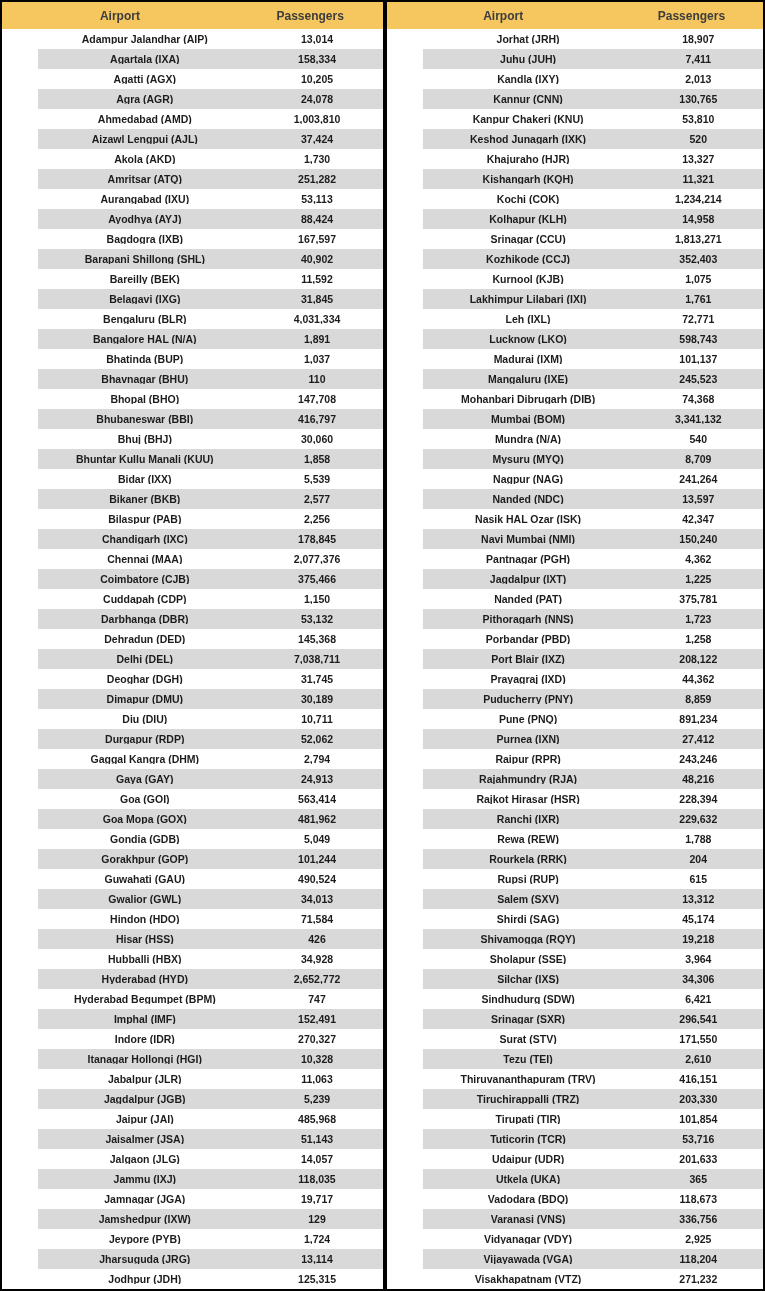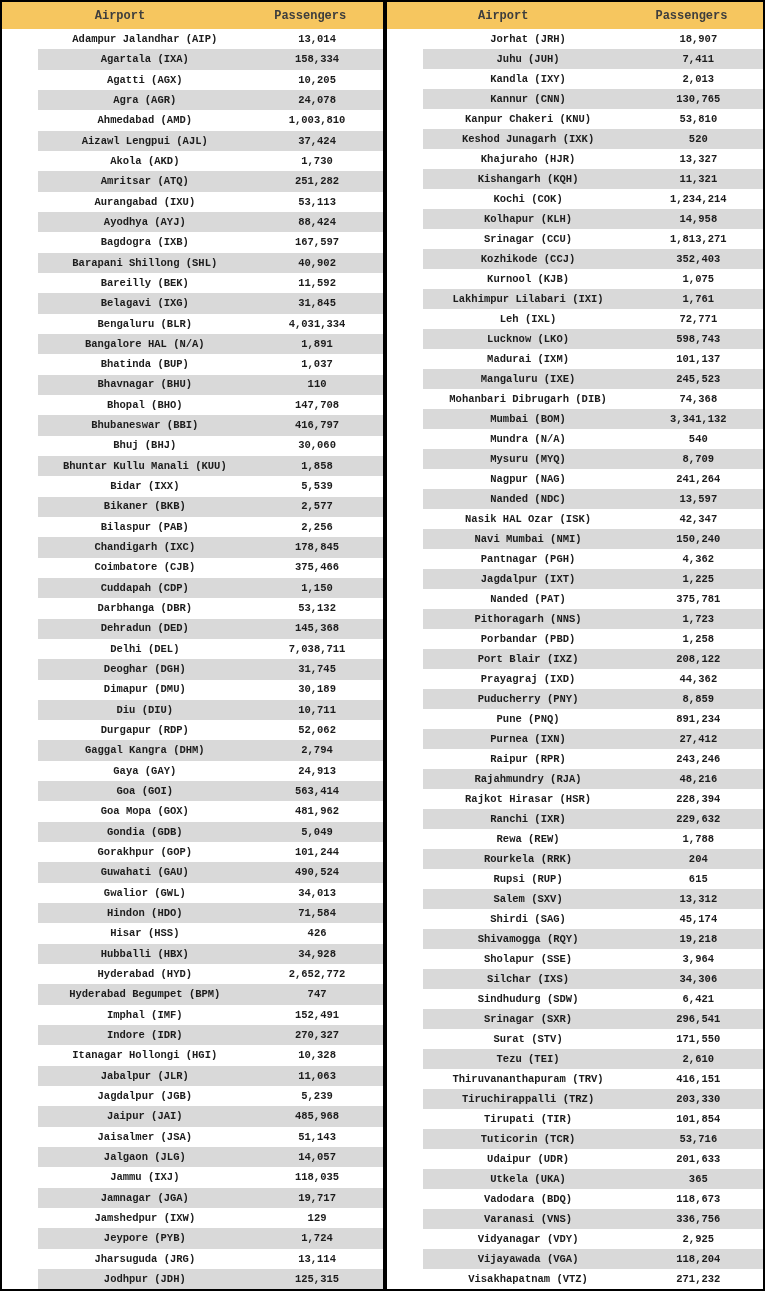--- a/index.html
+++ b/index.html
@@ -2,21 +2,21 @@
 <html><head>
 <meta charset="utf-8">
 <style>
   html,body{margin:0;padding:0;background:#f0f0f0;}
   #screen{
     width:765px;height:1291px;
     box-sizing:border-box;
     background:#fff;
     border:2px solid #000;
     display:flex;
-    font-family:Liberation Mono, monospace;
+    font-family:Liberation Sans, sans-serif;
   }
   .pax-table{
     flex:1 1 50%;
     display:flex;
     flex-direction:column;
     box-sizing:border-box;
     overflow:hidden;
   }
   .pax-table.right{border-left:4px solid #000;}
   .thead{
@@ -161,20 +161,24 @@
         </div>
         <div class="row">
           <div class="cell c-airport">Bilaspur (PAB)</div>
           <div class="cell c-pax">2,256</div>
         </div>
         <div class="row">
           <div class="cell c-airport">Chandigarh (IXC)</div>
           <div class="cell c-pax">178,845</div>
         </div>
         <div class="row">
+          <div class="cell c-airport">Chennai (MAA)</div>
+          <div class="cell c-pax">2,077,376</div>
+        </div>
+        <div class="row">
           <div class="cell c-airport">Coimbatore (CJB)</div>
           <div class="cell c-pax">375,466</div>
         </div>
         <div class="row">
           <div class="cell c-airport">Cuddapah (CDP)</div>
           <div class="cell c-pax">1,150</div>
         </div>
         <div class="row">
           <div class="cell c-airport">Darbhanga (DBR)</div>
           <div class="cell c-pax">53,132</div>

